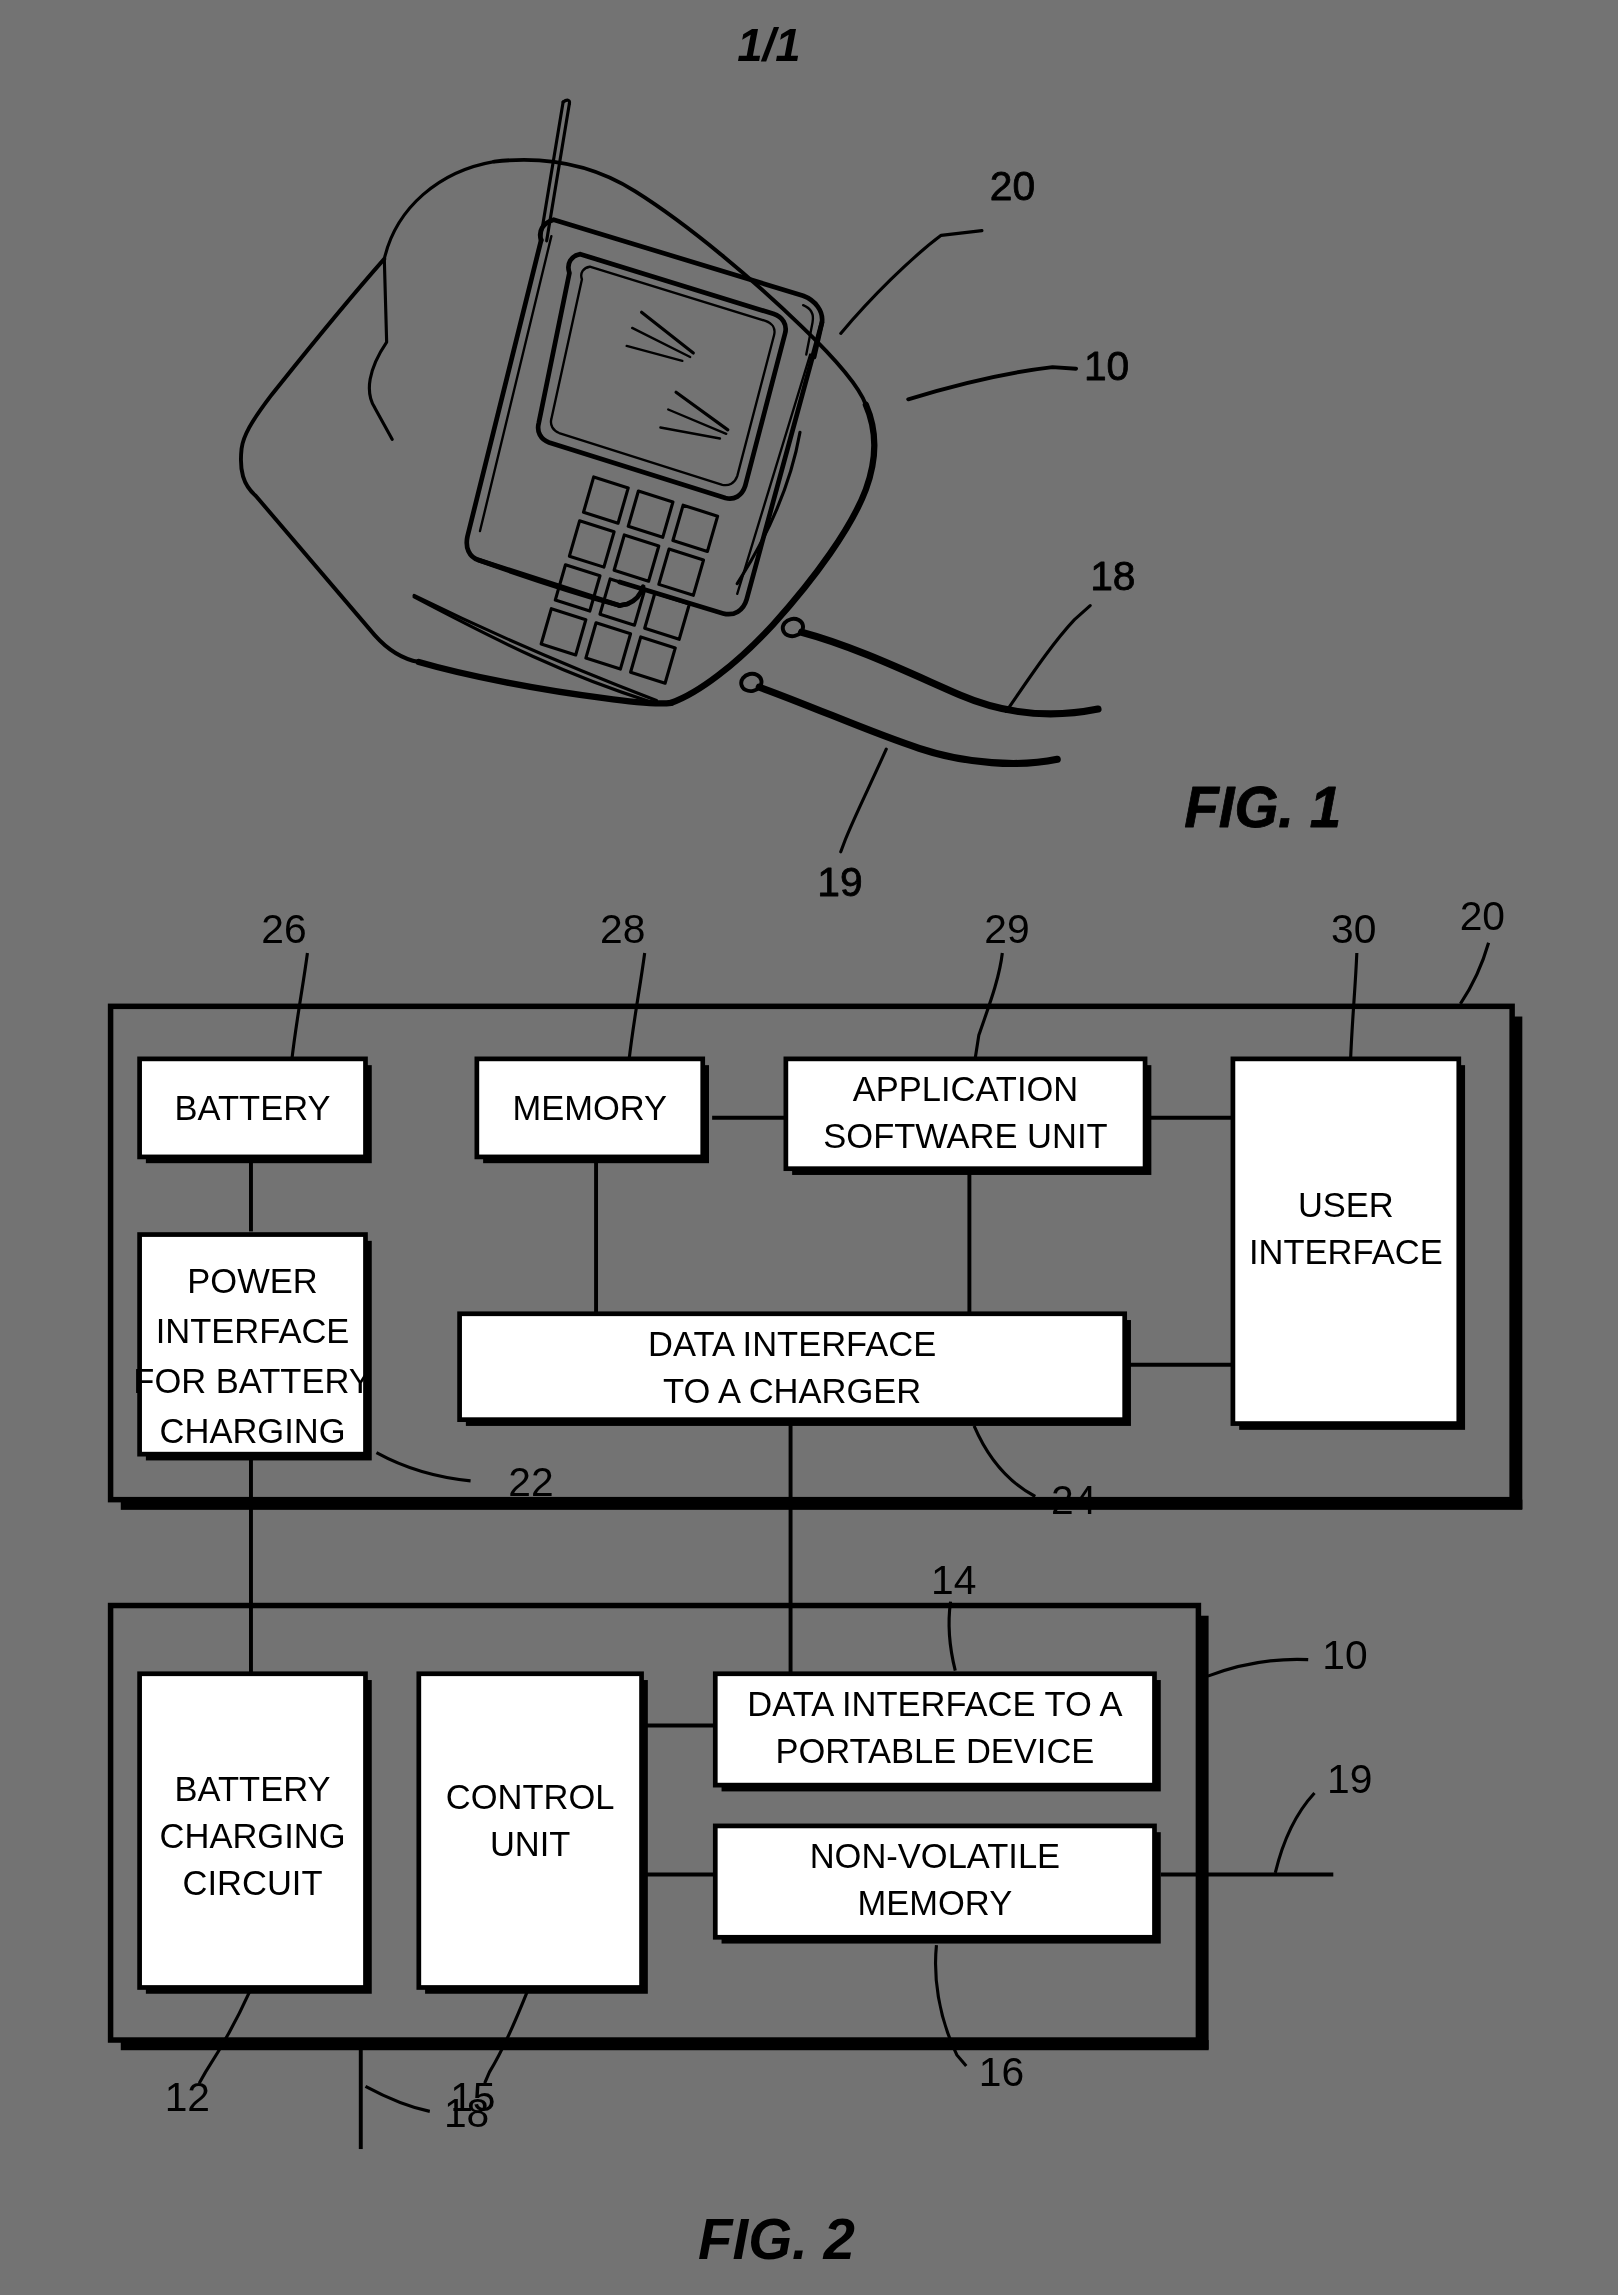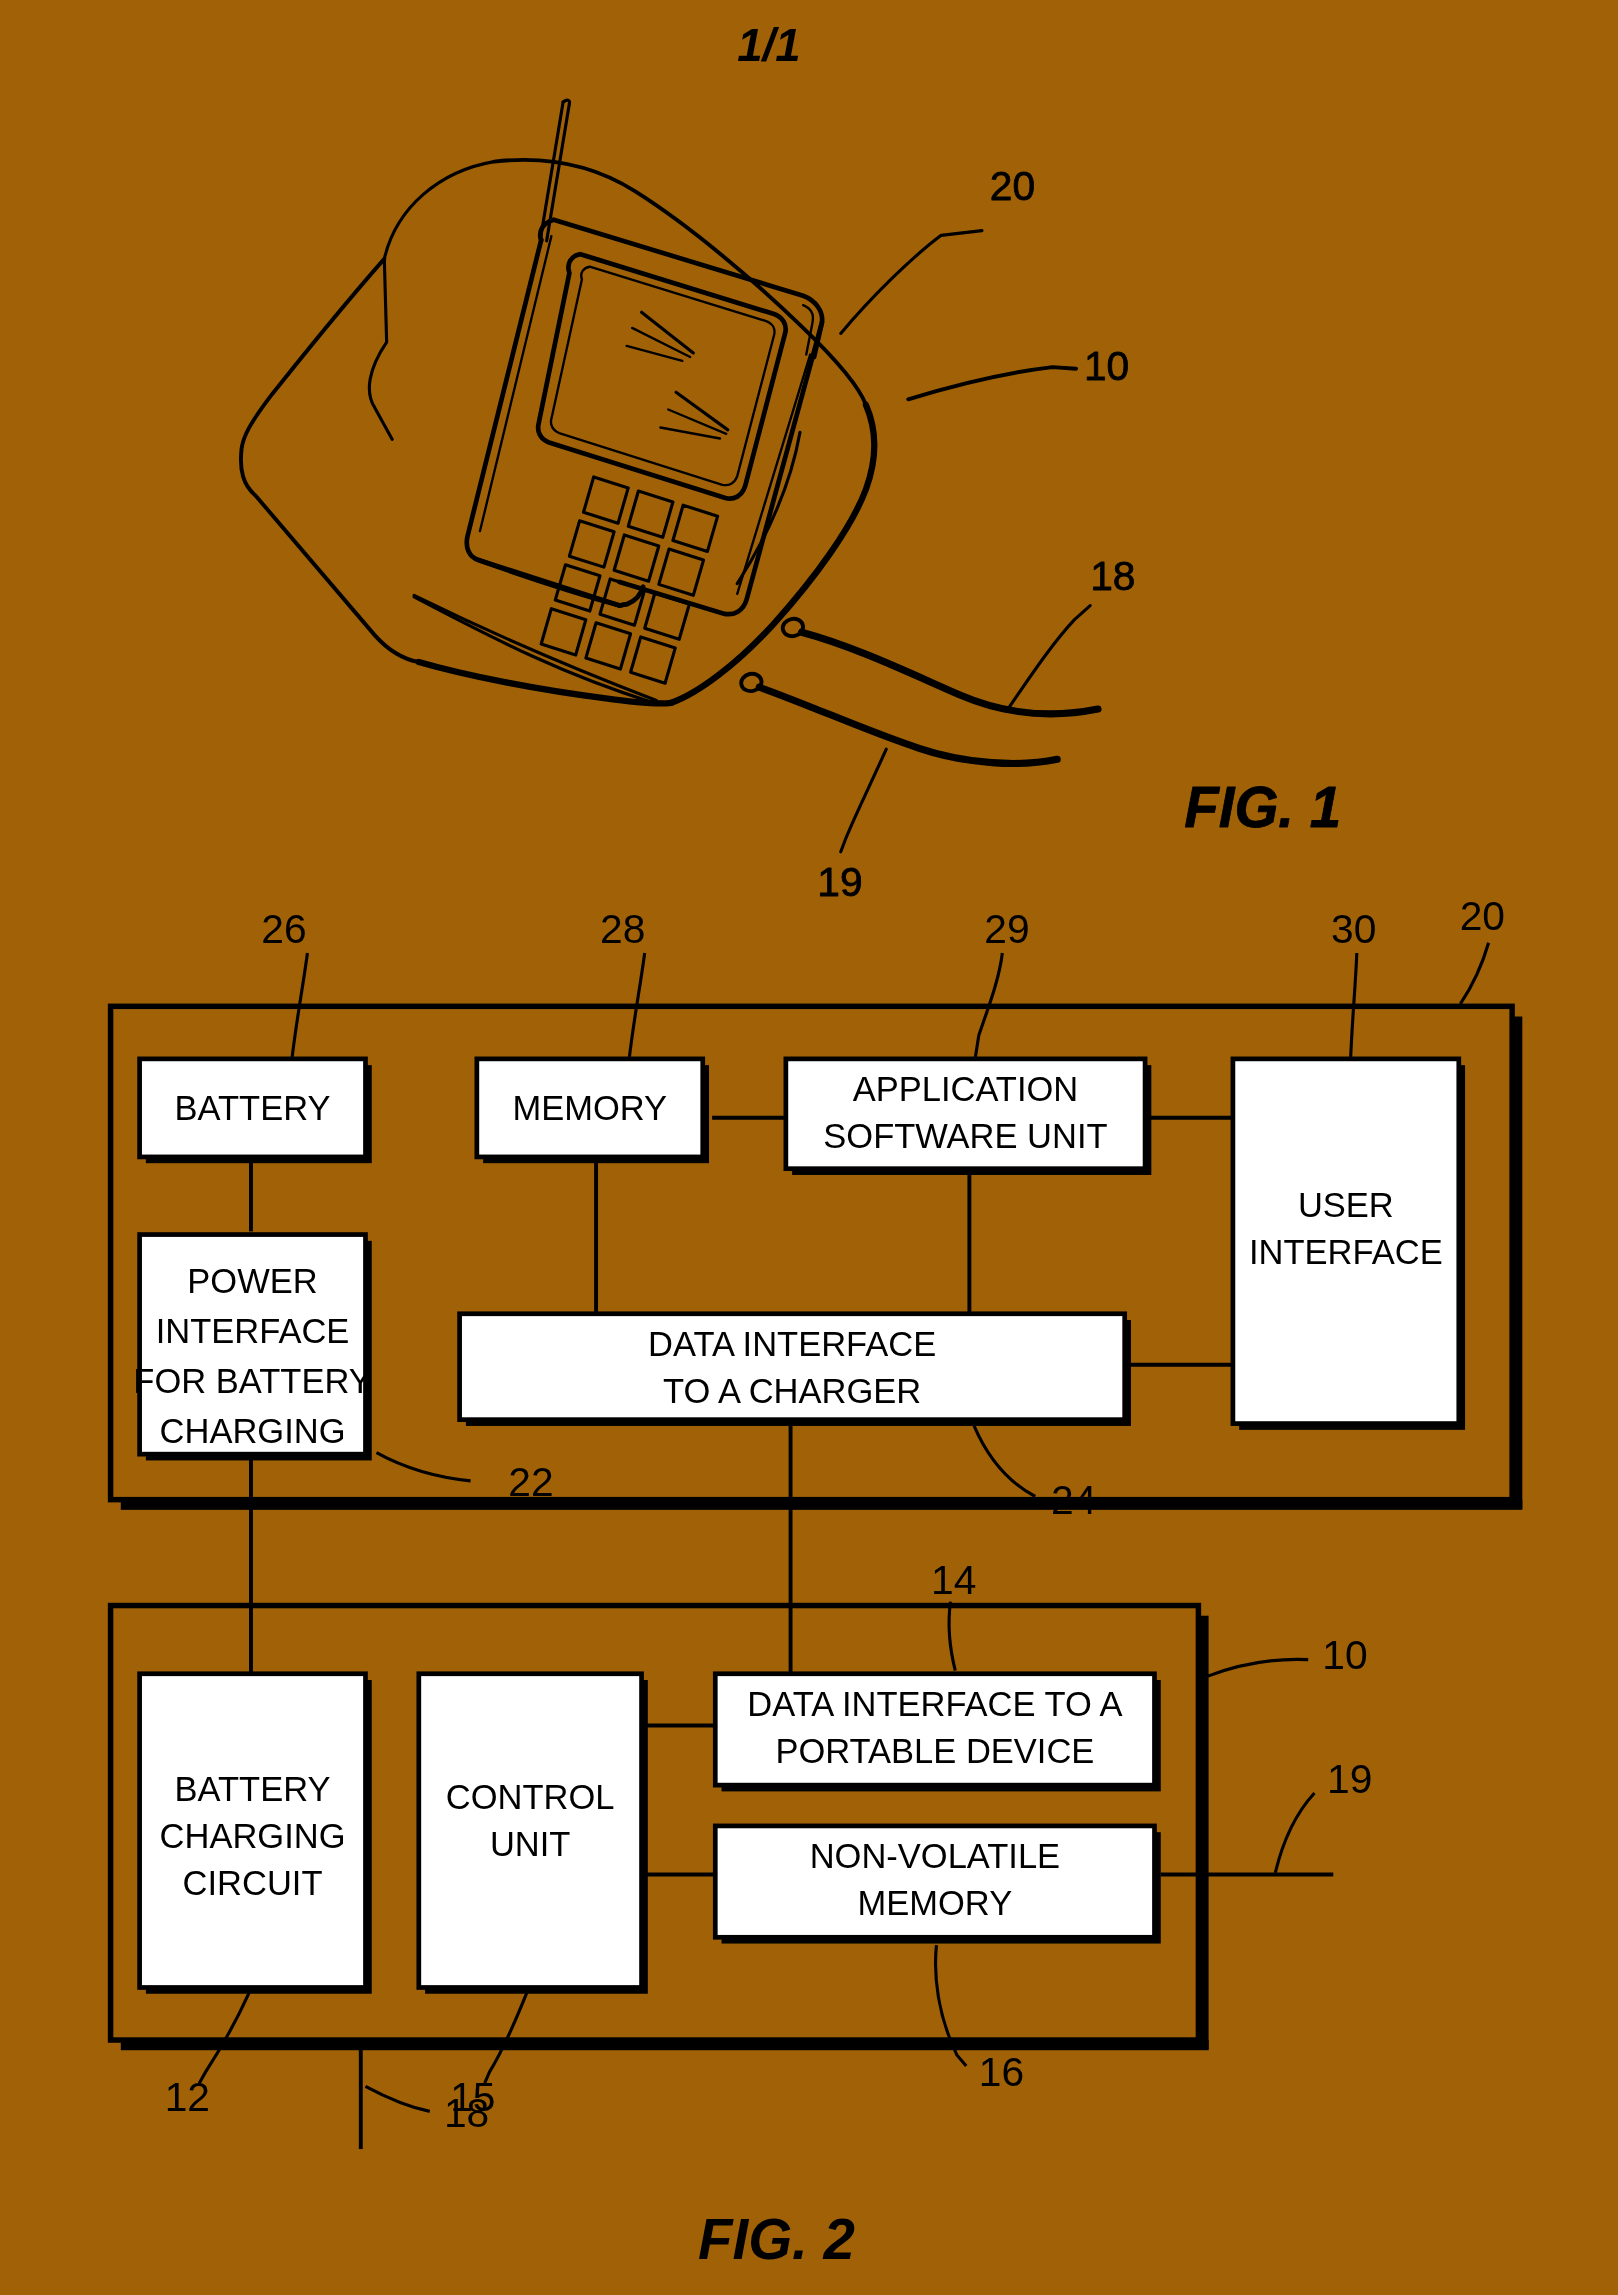--- a/index.html
+++ b/index.html
@@ -8,21 +8,21 @@
     padding: 0;
     background: #ffffff;
   }
   body {
     font-family: "Liberation Sans", sans-serif;
   }
   #page {
     position: relative;
     width: 1618px;
     height: 2295px;
-    background: #a16207;
+    background: #737373;
     overflow: hidden;
   }
   #drawing {
     position: absolute;
     left: 0;
     top: 0;
     width: 1618px;
     height: 2295px;
   }
   svg text { user-select: none; }

